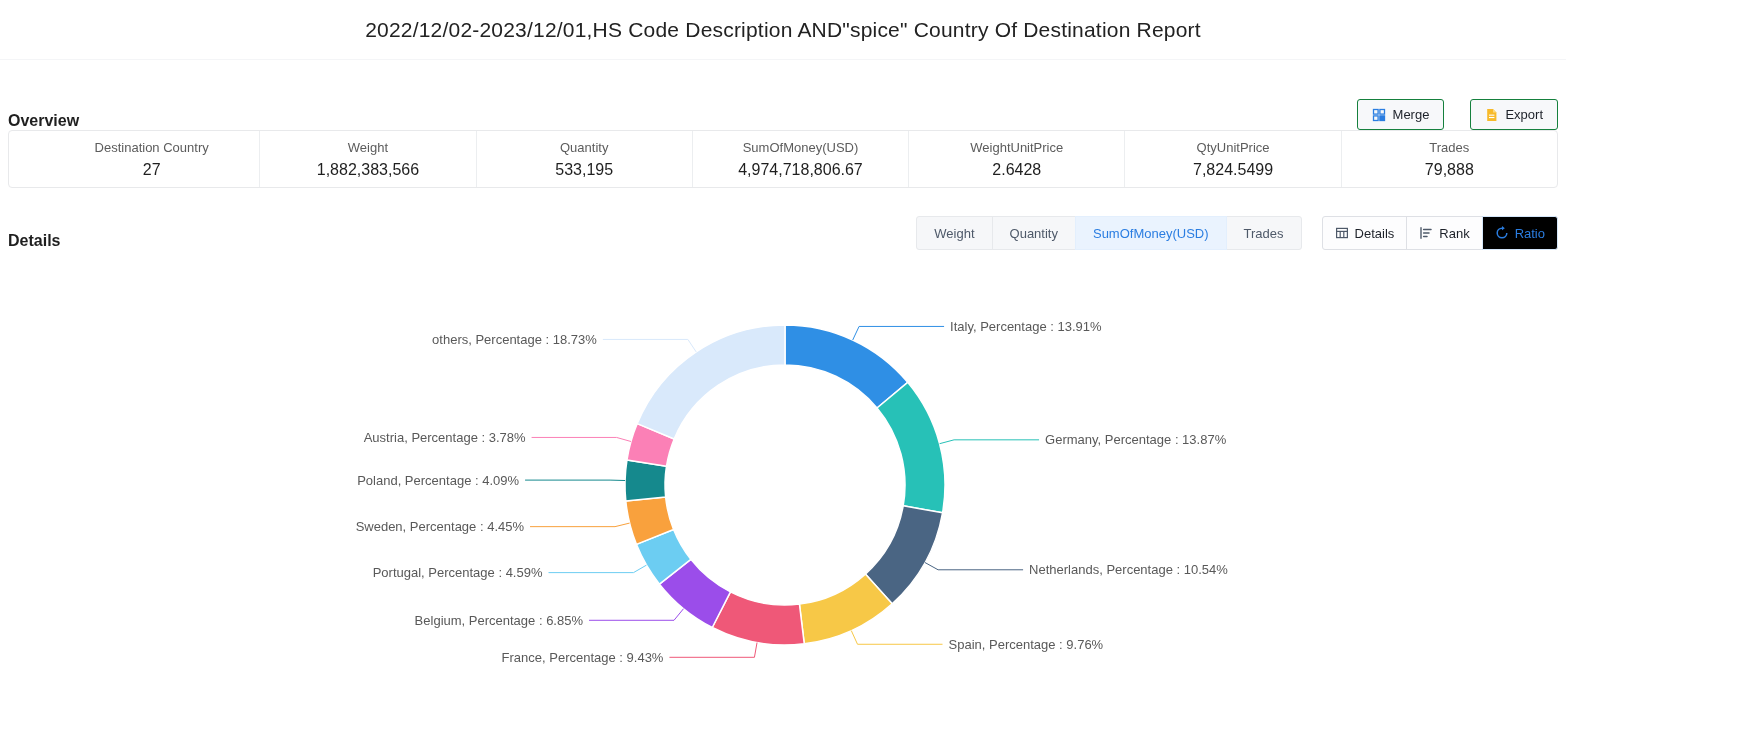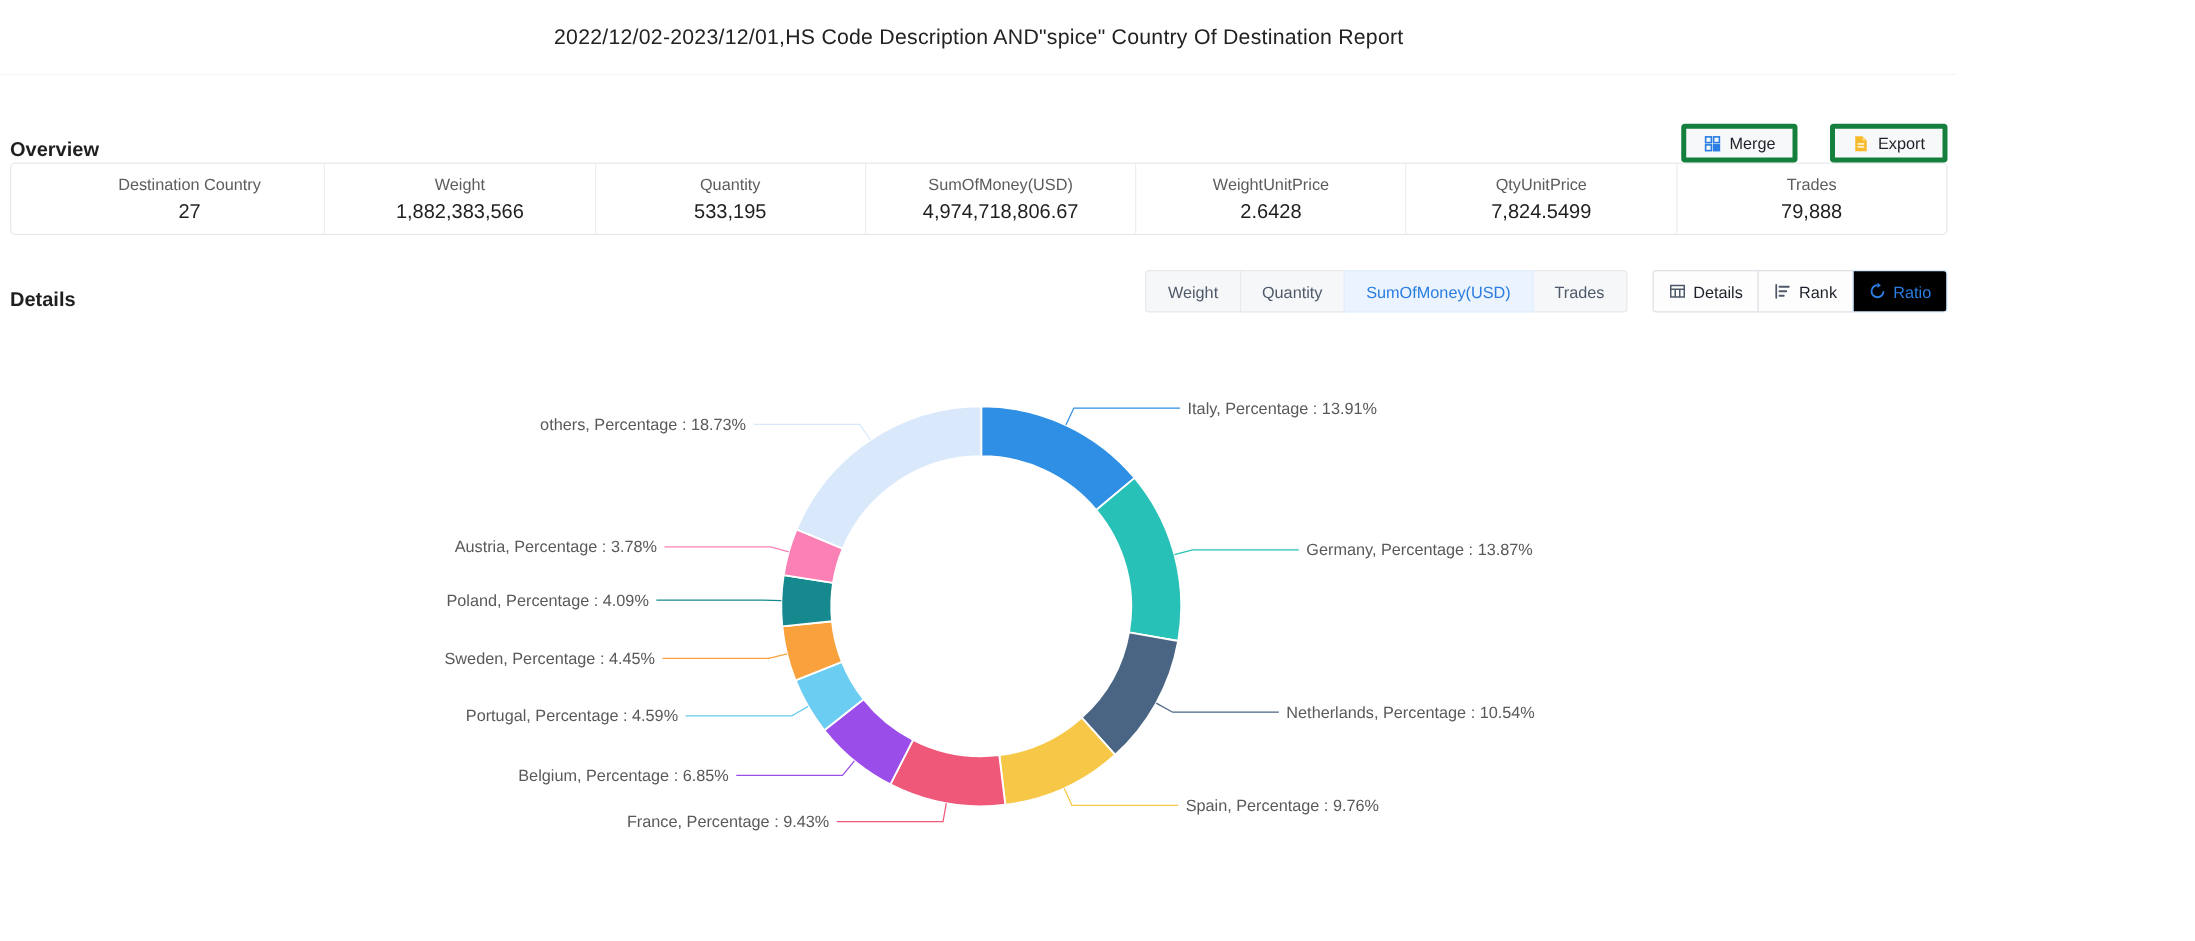--- a/index.html
+++ b/index.html
@@ -2,29 +2,29 @@
 <html><head>
 <meta charset="utf-8">
 <style>
   * { box-sizing: border-box; margin: 0; padding: 0; }
   html, body { width: 1756px; height: 753px; background: #fff; overflow: hidden;
     font-family: "Liberation Sans", sans-serif; color: #333; }
   .page { width: 1566px; height: 753px; background: #fff; }
 
   .titlebar { height: 60px; display: flex; align-items: center; justify-content: center;
     border-bottom: 1px solid #f4f5f7; }
-  .title { font-size: 17px; font-weight: 500; color: #222; letter-spacing: .2px; }
+  .title { font-size: 21px; font-weight: 500; color: #222; letter-spacing: .2px; }
 
   .section-row { display: flex; align-items: flex-end; padding: 0 8px; }
   .overview-row { height: 70px; }
   h2.sec-heading { font-size: 16px; font-weight: bold; color: #1f1f1f; }
 
   .actions { margin-left: auto; display: flex; gap: 26px; }
   .btn { display: inline-flex; align-items: center; gap: 7px; height: 31px; padding: 0 14px;
-    background: #f7f8fa; border: 4px solid #15803d; border-radius: 3px; font-size: 13px;
+    background: #f7f8fa; border: 1px solid #15803d; border-radius: 3px; font-size: 13px;
     color: #1d2129; cursor: pointer; font-family: inherit; }
   .btn svg { display: block; }
 
   .stats { margin: 0 8px; border: 1px solid #e8e9eb; border-radius: 4px; display: flex;
     height: 58px; overflow: hidden; padding-left: 35px; }
   .stat { flex: 1; display: flex; flex-direction: column; justify-content: center;
     align-items: center; gap: 6px; }
   .stat + .stat { border-left: 1px solid #eceef0; }
   .stat-label { font-size: 13px; color: #5c5c5c; }
   .stat-value { font-size: 16px; font-weight: normal; color: #1f1f1f; }

